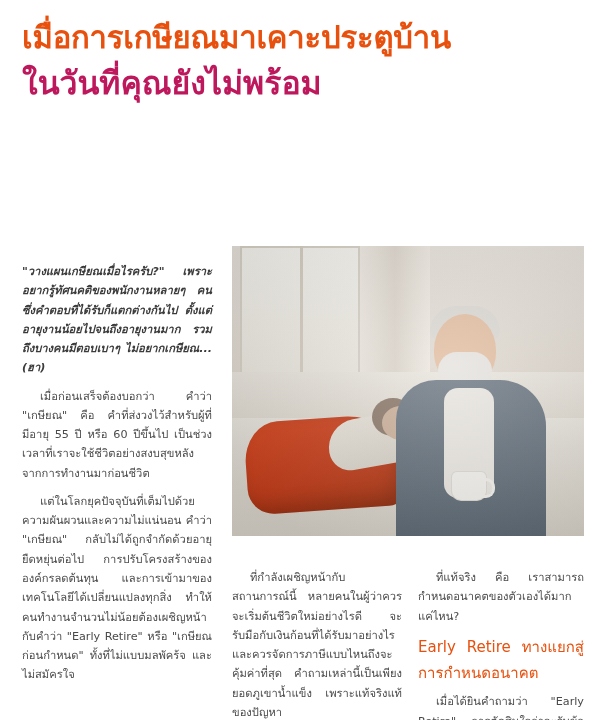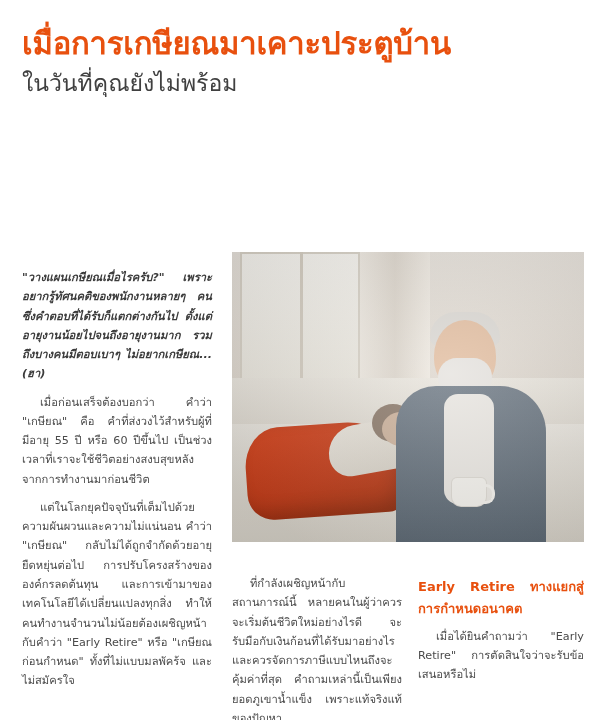--- a/index.html
+++ b/index.html
@@ -15,39 +15,38 @@
     font-family: "DejaVu Sans", "Liberation Sans", sans-serif;
     color: #3b3b3b;
   }
 
   .page {
     position: relative;
     width: 606px;
     height: 636px;
     background: #ffffff;
     padding: 0;
-    margin-top: 6px;
   }
 
   
   .header {
     padding: 18px 22px 0 22px;
   }
   .headline {
     font-size: 31px;
     font-weight: bold;
     color: #E8500E;
     line-height: 1.25;
     letter-spacing: -0.2px;
     white-space: nowrap;
   }
   .subheadline {
-    font-size: 23px;
-    font-weight: normal;
-    color: #404040;
+    font-size: 32px;
+    font-weight: bold;
+    color: #be185d;
     line-height: 1.3;
     margin-top: 6px;
     white-space: nowrap;
   }
 
   
   .hero-wrap {
     position: absolute;
     left: 232px;
     top: 246px;
@@ -211,22 +210,22 @@
   .col p { margin: 0 0 9px 0; text-indent: 18px; }
   .col p.noindent { text-indent: 0; }
 
   .col-left   { left: 22px;  top: 262px; width: 190px; }
   .col-mid    { left: 232px; top: 568px; width: 170px; }
   .col-right  { left: 418px; top: 568px; width: 166px; }
 
   .emph-italic { font-style: italic; font-weight: bold; color: #3b3b3b; }
   .orange-sub {
     color: #E8500E;
-    font-weight: bold;
-    font-size: 13px;
+    font-weight: normal;
+    font-size: 15px;
     display: block;
     margin: 2px 0 6px 0;
     text-indent: 0;
   }
 </style>
 </head>
 <body>
 
 <div class="page">
 
@@ -264,17 +263,18 @@
     <p>เมื่อก่อนเสร็จต้องบอกว่า คำว่า "เกษียณ" คือ คำที่ส่งวงไว้สำหรับผู้ที่มีอายุ 55 ปี หรือ 60 ปีขึ้นไป เป็นช่วงเวลาที่เราจะใช้ชีวิตอย่างสงบสุขหลังจากการทำงานมาก่อนชีวิต</p>
     <p>แต่ในโลกยุคปัจจุบันที่เต็มไปด้วยความผันผวนและความไม่แน่นอน คำว่า "เกษียณ" กลับไม่ได้ถูกจำกัดด้วยอายุยืดหยุ่นต่อไป การปรับโครงสร้างขององค์กรลดต้นทุน และการเข้ามาของเทคโนโลยีได้เปลี่ยนแปลงทุกสิ่ง ทำให้คนทำงานจำนวนไม่น้อยต้องเผชิญหน้ากับคำว่า "Early Retire" หรือ "เกษียณก่อนกำหนด" ทั้งที่ไม่แบบมลพัคร้จ และไม่สมัครใจ</p>
 
   </div>
 
   <div class="col col-mid">
     <p>ที่กำลังเผชิญหน้ากับสถานการณ์นี้ หลายคนในผู้ว่าควรจะเริ่มต้นชีวิตใหม่อย่างไรดี จะรับมือกับเงินก้อนที่ได้รับมาอย่างไร และควรจัดการภาษีแบบไหนถึงจะคุ้มค่าที่สุด คำถามเหล่านี้เป็นเพียงยอดภูเขาน้ำแข็ง เพราะแท้จริงแท้ของปัญหา</p>
   </div>
 
   <div class="col col-right">
+    <p>ที่แท้จริง คือ เราสามารถกำหนดอนาคตของตัวเองได้มากแค่ไหน?</p>
     <span class="orange-sub">Early Retire ทางแยกสู่การกำหนดอนาคต</span>
     <p>เมื่อได้ยินคำถามว่า "Early Retire" การตัดสินใจว่าจะรับข้อเสนอหรือไม่</p>
   </div>
 
 </div>
 
 </body></html>

